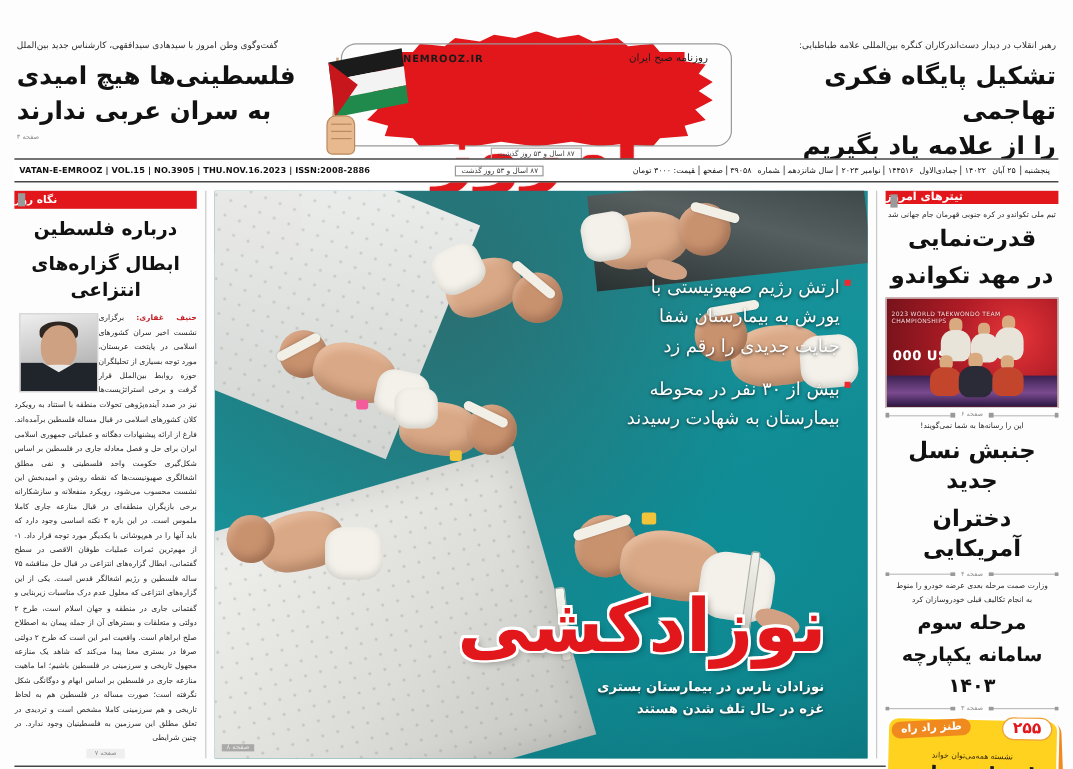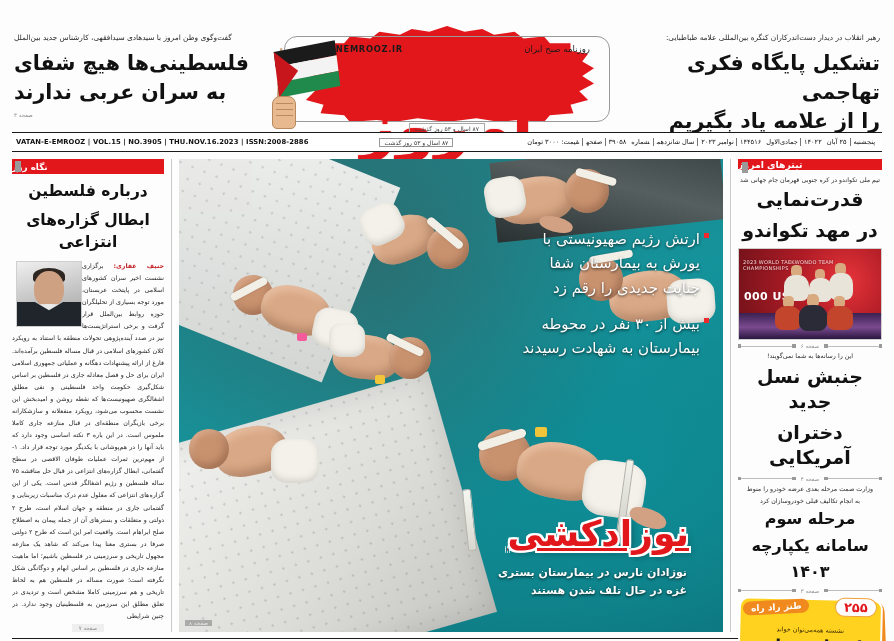--- a/index.html
+++ b/index.html
@@ -553,31 +553,30 @@
     position: absolute;
     right: 0; top: 6px;
     width: 5px; height: 5px;
     background: #ef2a2f;
   }
 
   
   .mp-headline {
     position: absolute;
     right: 34px; bottom: 80px;
-    font-size: 36px;
+    font-size: 61px;
     font-weight: bold;
     color: #e2171c;
     letter-spacing: -2px;
     line-height: 1;
     z-index: 9;
     text-shadow:
       2px 0 0 #fff, -2px 0 0 #fff, 0 2px 0 #fff, 0 -2px 0 #fff,
       2px 2px 0 #fff, -2px -2px 0 #fff, 2px -2px 0 #fff, -2px 2px 0 #fff,
       3px 3px 6px rgba(0,0,0,.3);
-    text-decoration: underline;
   }
   .mp-caption {
     position: absolute;
     right: 36px; bottom: 32px;
     width: 230px;
     text-align: right;
     color: #ffffff;
     font-size: 11px;
     font-weight: bold;
     line-height: 1.62;
@@ -733,21 +732,21 @@
           <div class="flag-stripe flag-w"></div>
           <div class="flag-stripe flag-g"></div>
           <div class="flag-tri"></div>
         </div>
         <div class="fist"></div>
       </div>
     </div>
 
     <div class="mh-side left">
       <div class="mh-kicker">گفت‌وگوی وطن امروز با سیدهادی سیدافقهی، کارشناس جدید بین‌الملل</div>
-      <div class="mh-headline">فلسطینی‌ها هیچ شفای</div>
+      <div class="mh-headline">فلسطینی‌ها هیچ امیدی</div>
       <div class="mh-headline">به سران عربی ندارند</div>
       <div class="mh-pageref">صفحه ۳</div>
     </div>
   </div>
 
   <div class="infobar">
     <div class="ib-right"><span>پنجشنبه</span><span>۲۵ آبان ۱۴۰۲</span><span>۲ جمادی‌الاول ۱۴۴۵</span><span>۱۶ نوامبر ۲۰۲۳</span><span>سال شانزدهم</span><span>شماره ۳۹۰۵</span><span>۸ صفحه</span><span>قیمت: ۳۰۰۰ تومان</span></div>
     <div class="ib-center">۸۷ اسال و ۵۳ روز گذشت</div>
     <div class="ib-left">VATAN-E-EMROOZ | VOL.15 | NO.3905 | THU.NOV.16.2023 | ISSN:2008-2886</div>
   </div>

